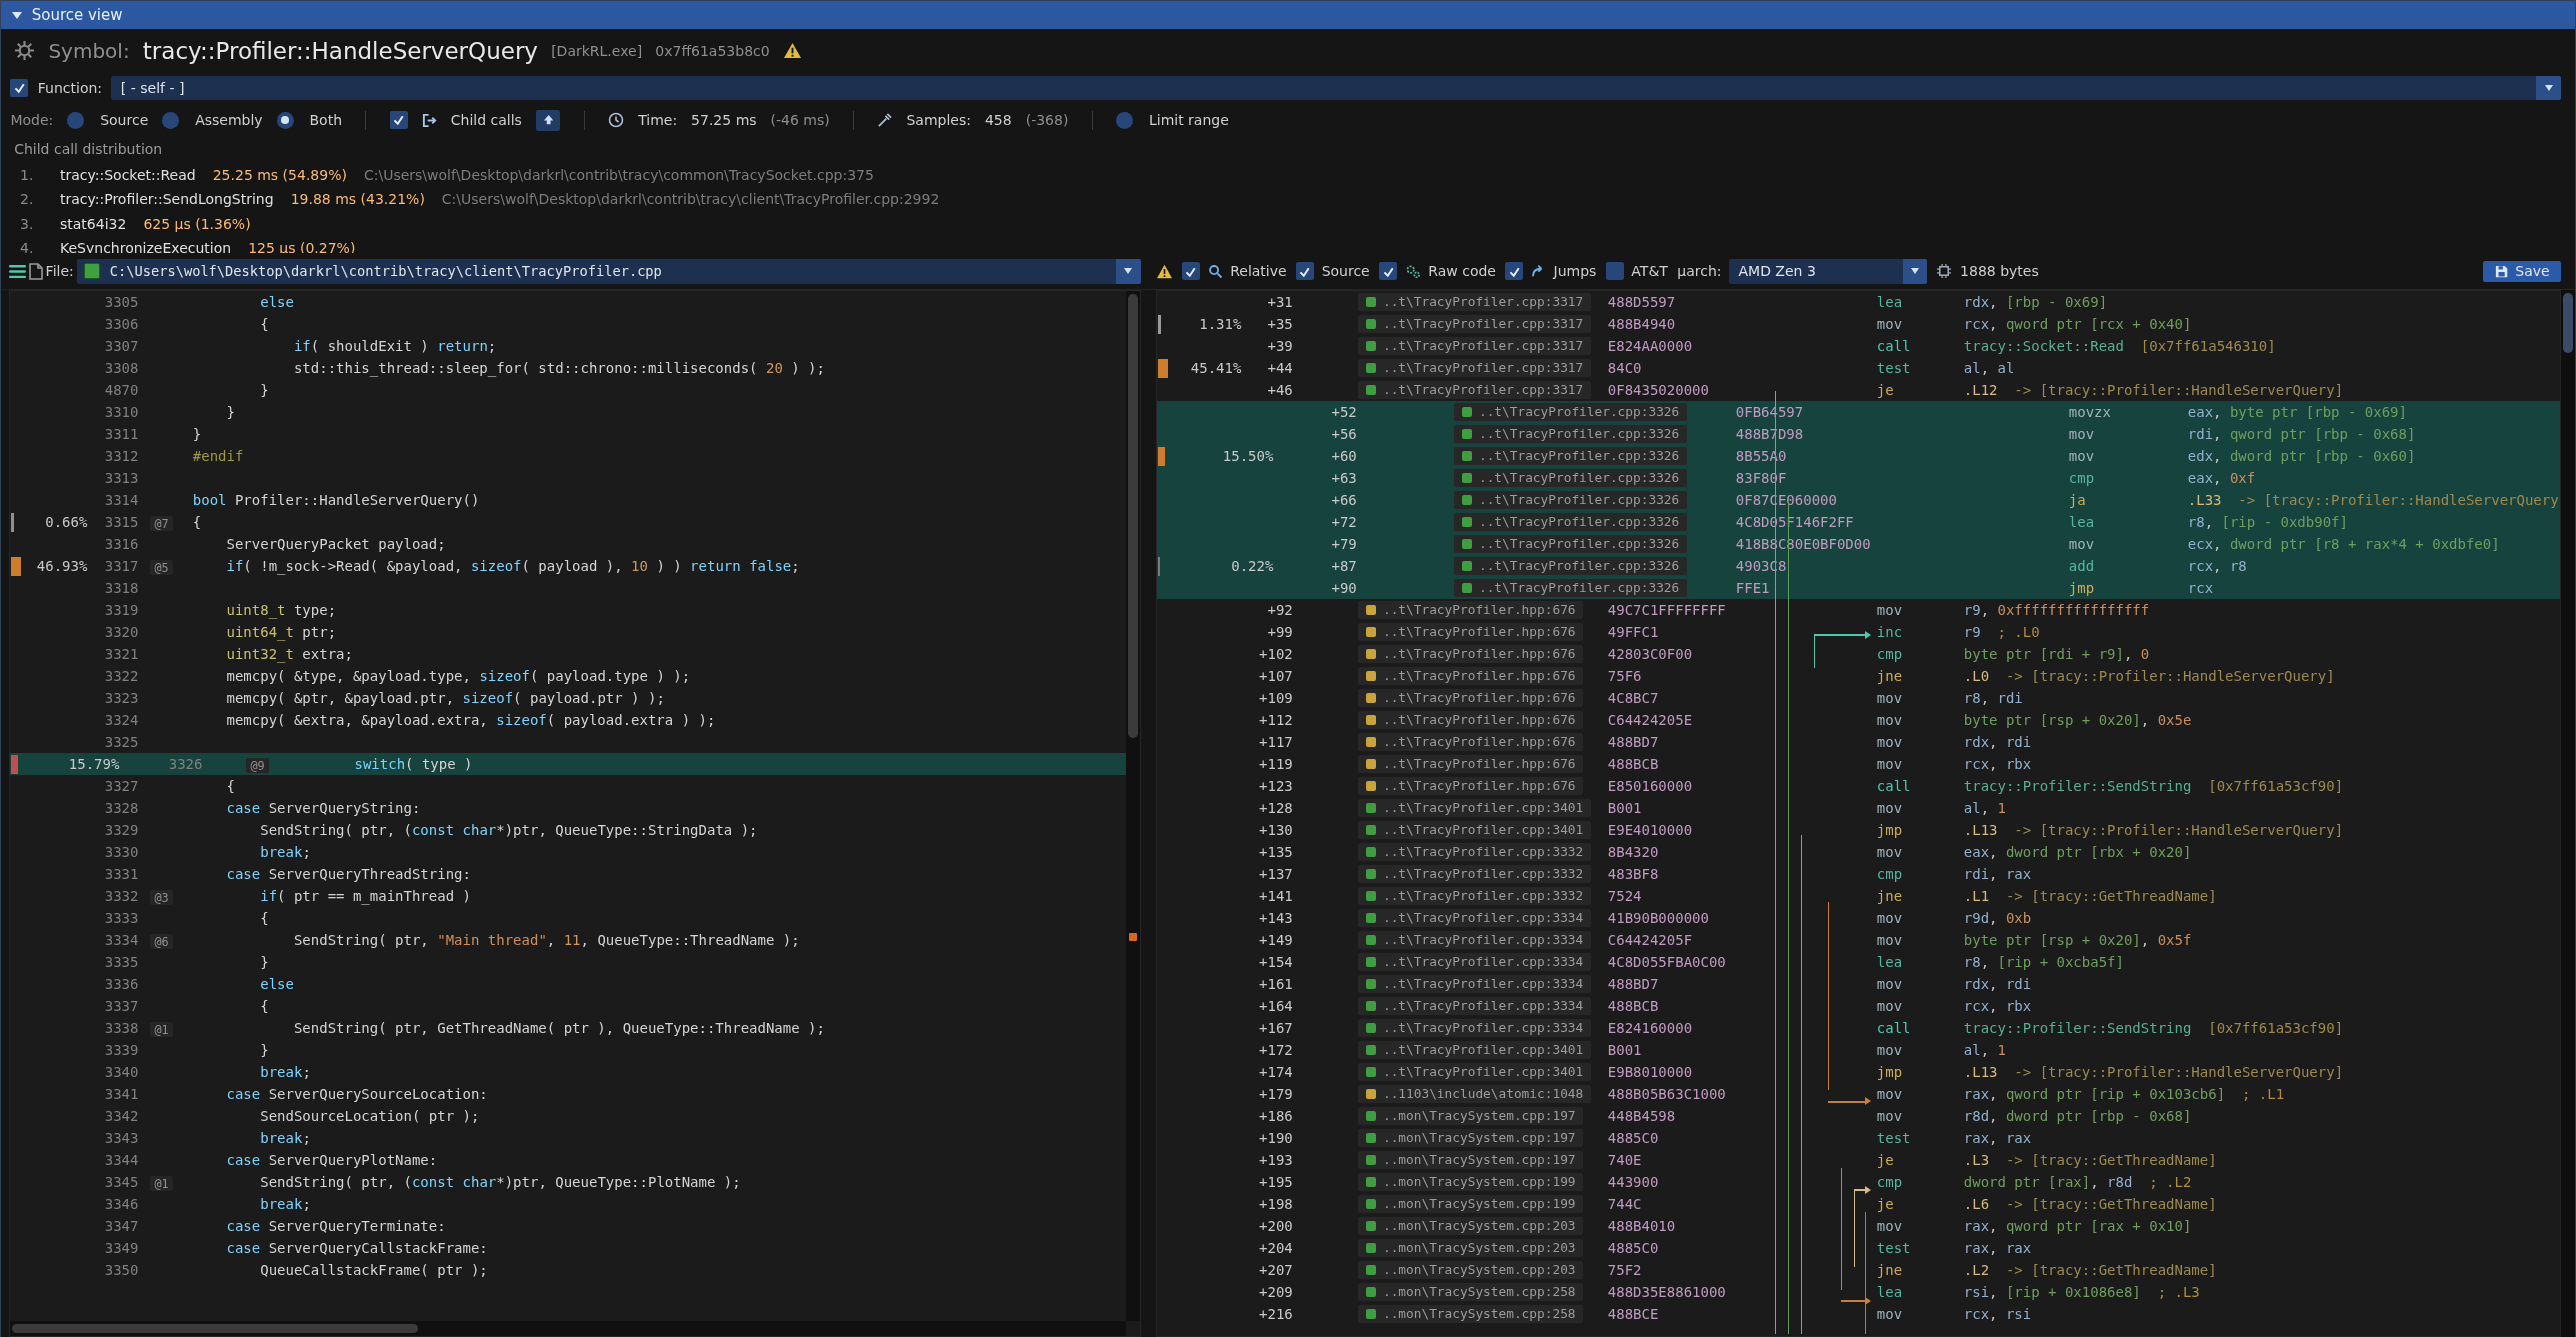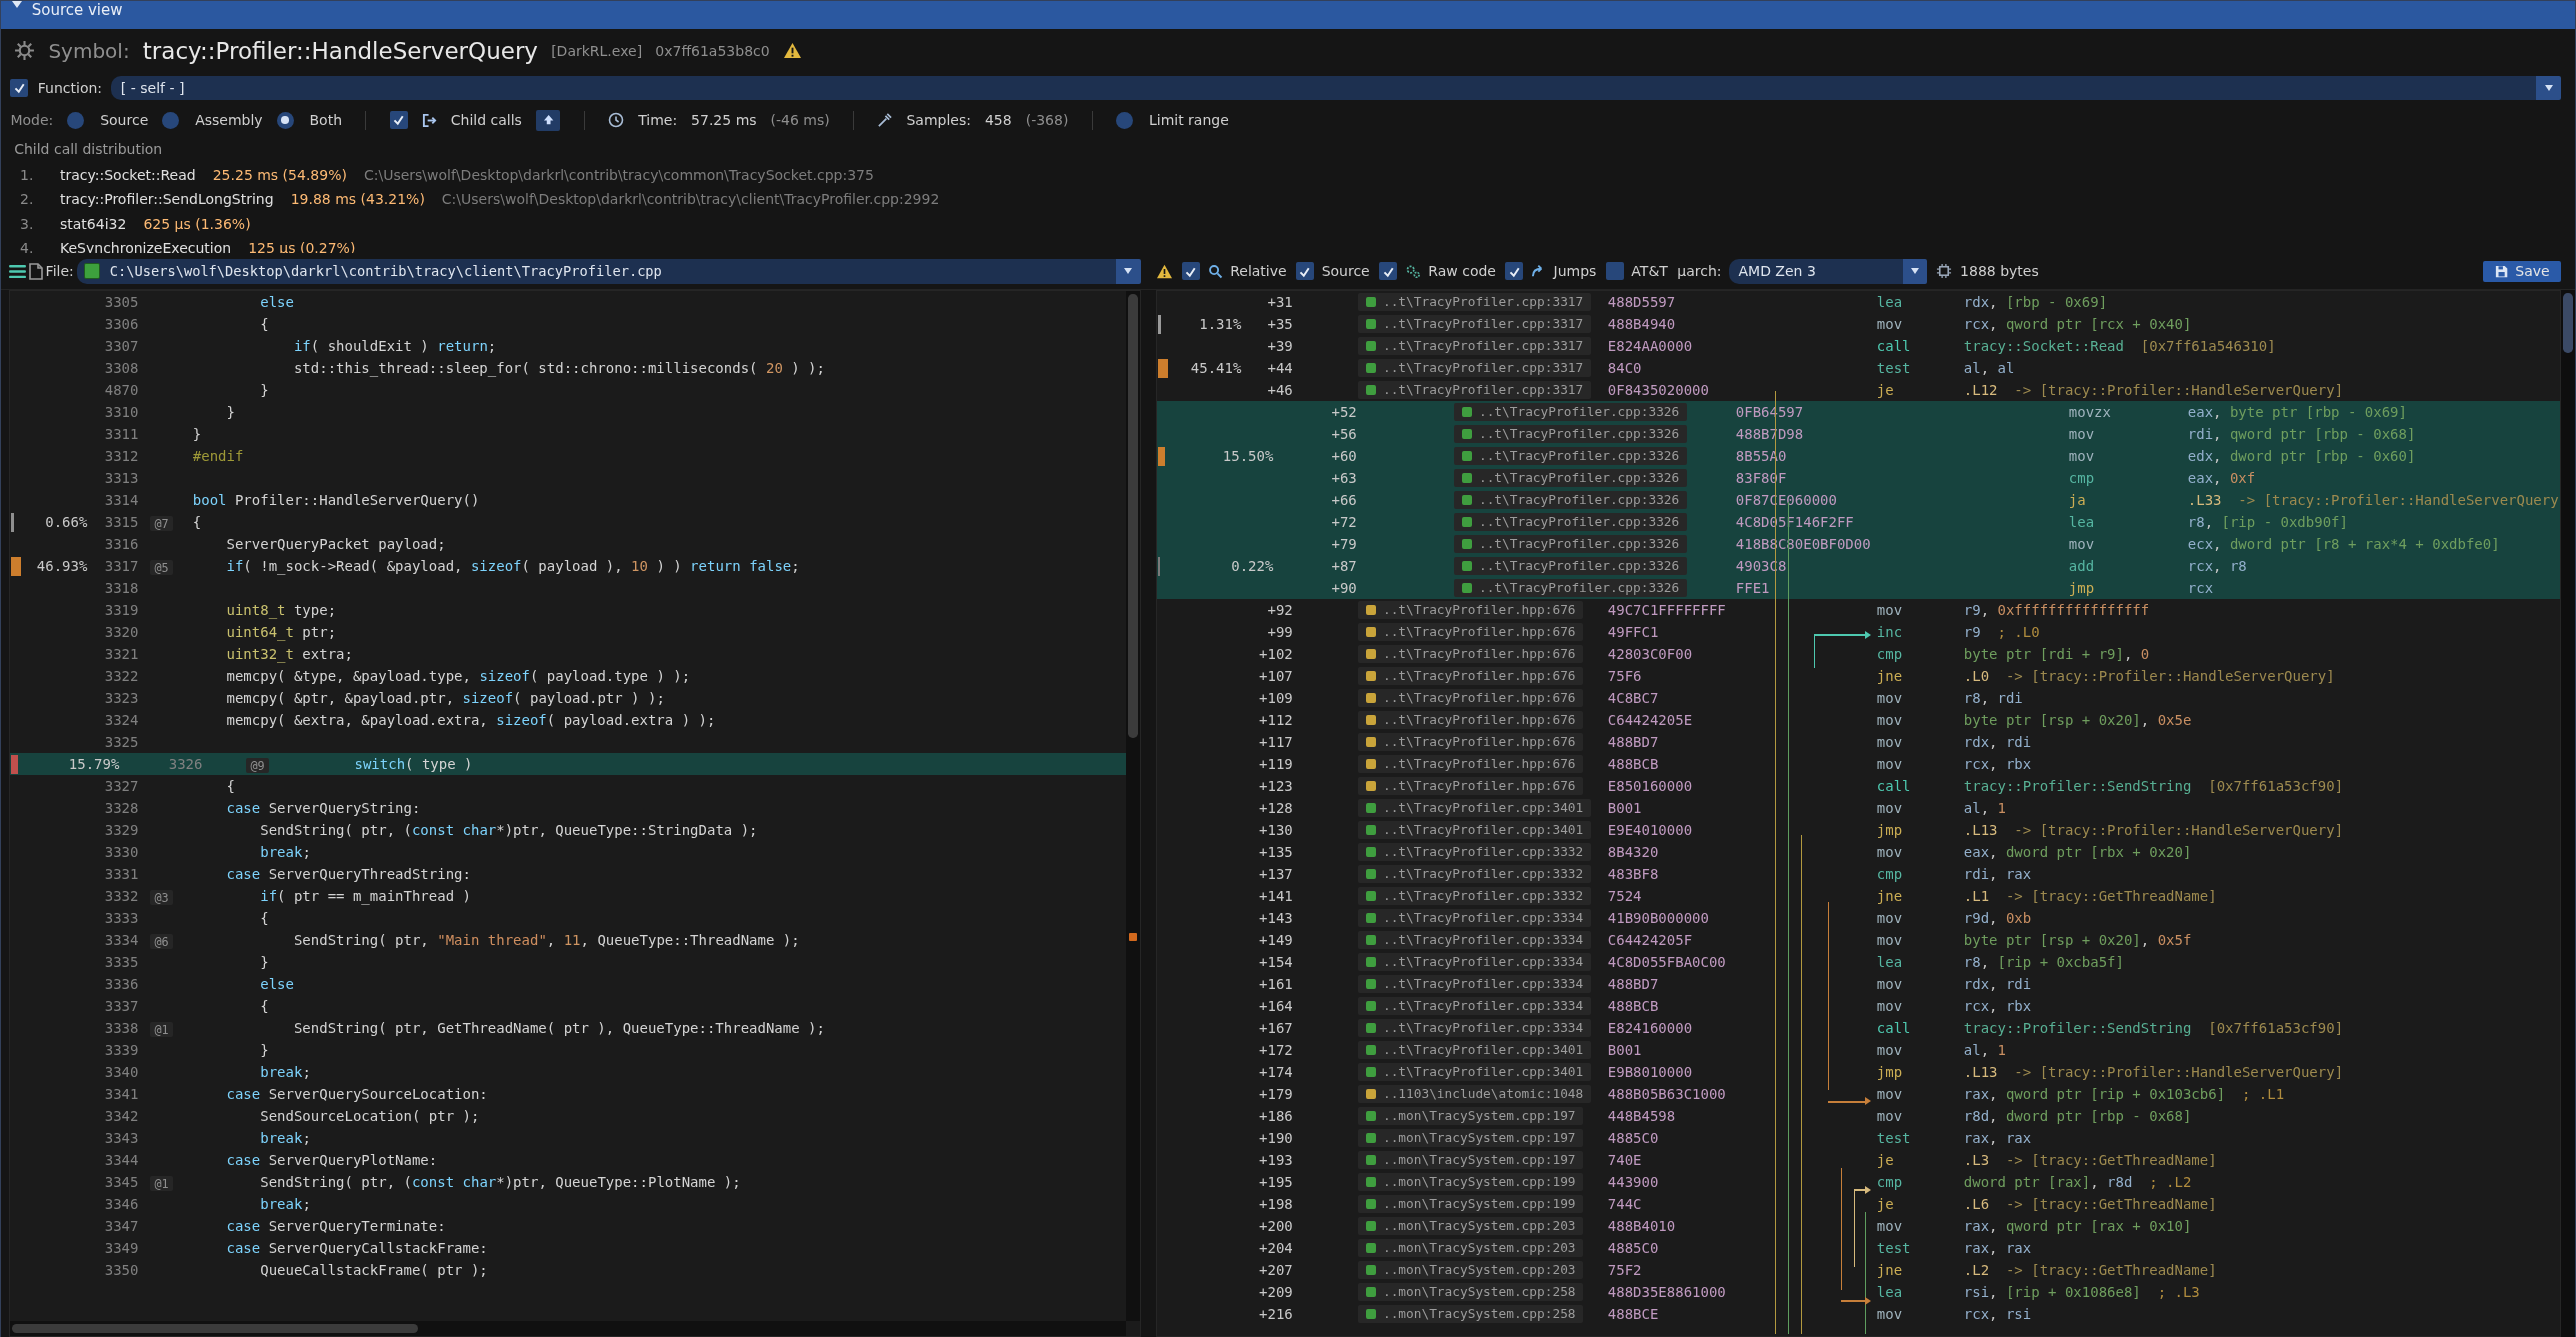--- a/index.html
+++ b/index.html
@@ -1,31 +1,31 @@
 <!DOCTYPE html>
 <html style="font-size:15px"><head>
 <meta charset="utf-8">
 <style>
   html,body{margin:0;padding:0;background:#000;}
   .window{width:2576px;height:1338px;position:relative;background:#151515;color:#d0d0d0;
     font-family:"DejaVu Sans",sans-serif;font-size:14px;overflow:hidden;border:0.9px solid #33405a;box-sizing:border-box;
     display:flex;flex-direction:column;}
   
-  .titlebar{height:28px;flex:none;background:#2b58a0;display:flex;gap:9.4px;padding:0 11.3px;color:#e9eef7;font-size:15px;}
+  .titlebar{height:28px;flex:none;background:#2b58a0;display:flex;align-items:center;gap:9.4px;padding:0 11.3px;color:#e9eef7;font-size:15px;}
   .tb-arrow{width:0;height:0;border-left:5.7px solid transparent;border-right:5.7px solid transparent;border-top:7.6px solid #dfe8f6;}
   
   .symbol-row{height:43px;flex:none;display:flex;align-items:center;gap:13.2px;padding:0 13.2px;}
   .sym-label{color:#8f8f8f;font-size:20px;}
   .sym-name{color:#e8e8e8;font-size:23px;}
   .sym-mod,.sym-addr{color:#8f8f8f;font-size:14px;}
   
   .cb{width:18px;height:18px;background:#27477a;border-radius:1.9px;display:flex;align-items:center;justify-content:center;flex:none;}
   .radio{width:17px;height:17px;border-radius:50%;background:#27477a;flex:none;display:flex;align-items:center;justify-content:center;}
   .radio.sel::after{content:"";width:7.6px;height:7.6px;border-radius:50%;background:#d6e2f5;}
-  .combo{display:flex;align-items:center;background:#1d3050;height:24.6px;border-radius:10px;}
+  .combo{display:flex;align-items:center;background:#1d3050;height:24.6px;border-radius:2px;}
   .combo .val{padding:0 9.4px;flex:1;color:#dfe5ee;white-space:nowrap;overflow:hidden;}
   .combo .arrow{width:24.6px;height:24.6px;background:#2c4f8a;display:flex;align-items:center;justify-content:center;border-radius:0 1.9px 1.9px 0;flex:none;}
   .combo .arrow::after{content:"";border-left:4.7px solid transparent;border-right:4.7px solid transparent;border-top:6.6px solid #d6e2f5;}
   .vsep{width:0.9px;height:19px;background:#3a3a3a;margin:0 9.4px;flex:none;}
   .sbtn{width:24.6px;height:21px;background:#223c66;border-radius:1.9px;display:flex;align-items:center;justify-content:center;flex:none;}
   .dim{color:#8f8f8f;}
   
   .function-row{height:32px;flex:none;display:flex;align-items:center;gap:9.4px;padding:0 14px 0 9.4px;}
   .function-row .combo{flex:1;}
   .mode-row{height:32px;flex:none;display:flex;align-items:center;gap:14px;padding:0 9.4px;}

